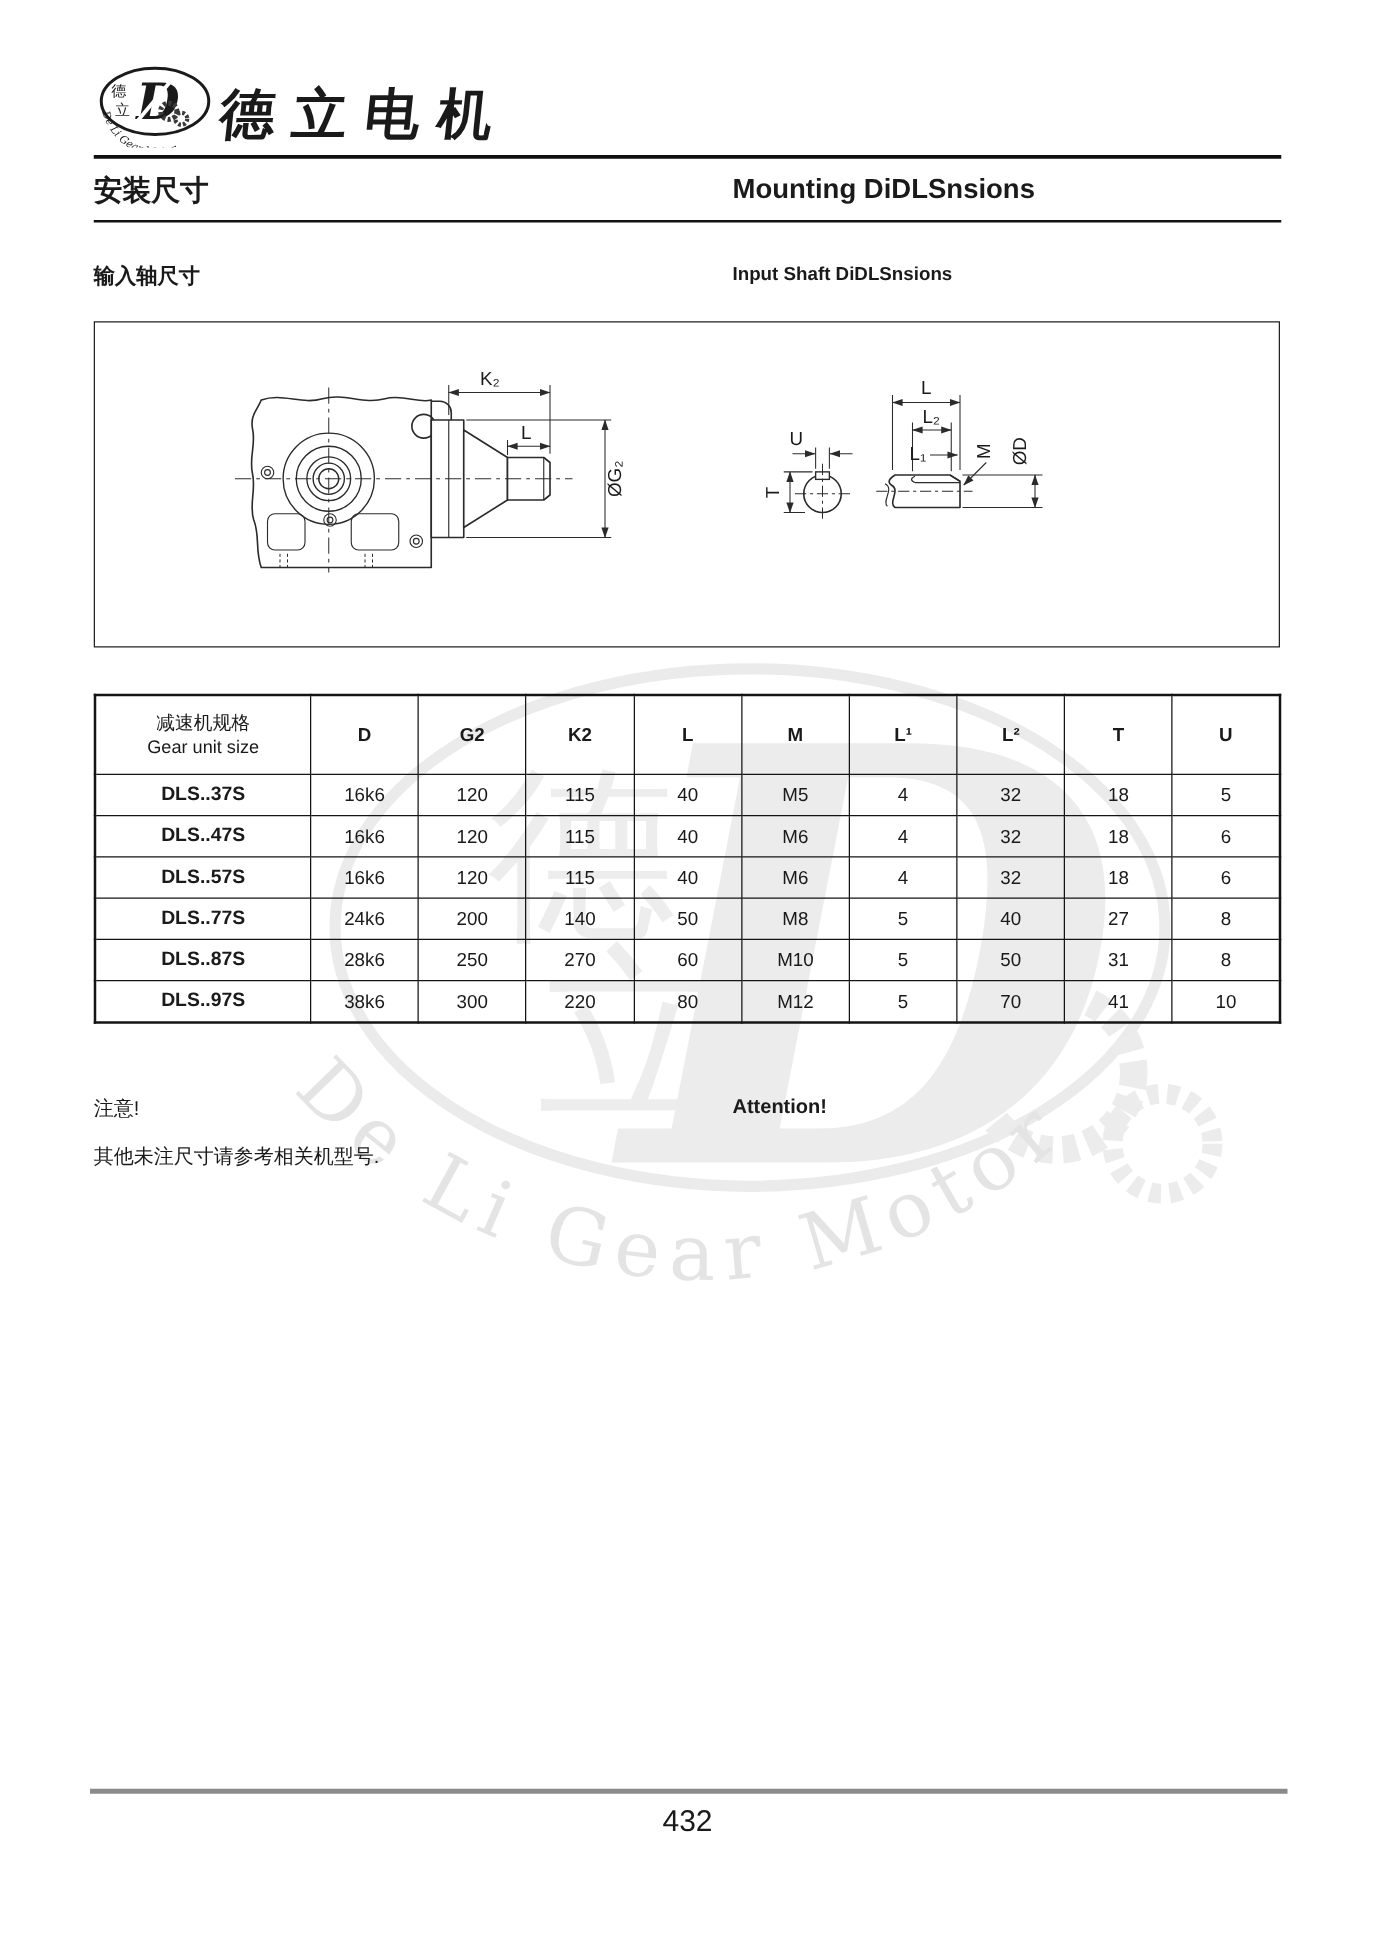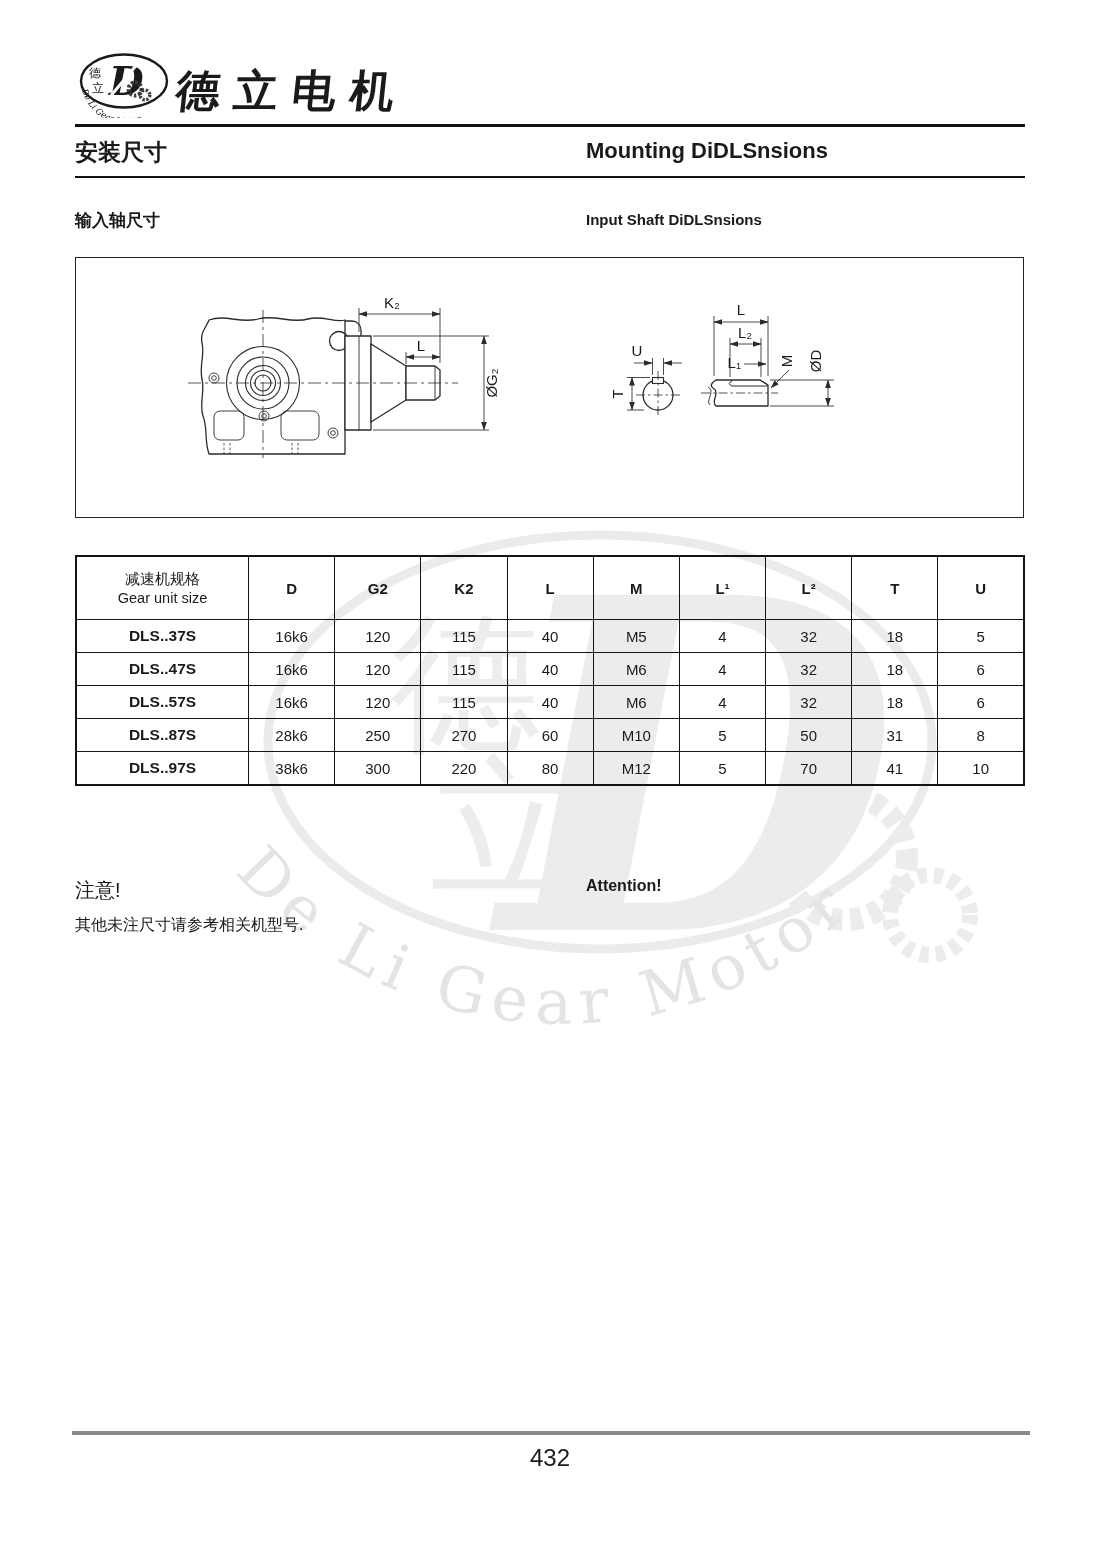--- a/index.html
+++ b/index.html
@@ -24,21 +24,21 @@
   #dim-table{left:75px;top:555px;width:950px;z-index:2;border-collapse:collapse;
         background:transparent;table-layout:fixed;}
   #dim-table,#dim-table th,#dim-table td{border:1.4px solid #141414;}
   #dim-table{border-width:2px;}
   #dim-table th{height:62px;font-size:15px;font-weight:bold;padding:0;}
   #dim-table td{height:32px;text-align:center;font-size:15px;padding:0;}
   #dim-table td.model{font-weight:bold;font-size:15.5px;}
   .hd0 .zh{font-weight:normal;font-size:15px;line-height:20px;}
   .hd0 .en{font-weight:normal;font-size:14.5px;line-height:19px;}
   
-  #note-zh-1{left:75px;top:877px;font-size:20px;z-index:2;}
+  #note-zh-1{left:75px;top:877px;font-size:16px;z-index:2;}
   #note-zh-2{left:75px;top:915px;font-size:16px;z-index:2;}
   #note-en-1{left:586px;top:877px;font-size:16px;font-weight:bold;z-index:2;}
   #note-en-2{left:586px;top:915px;font-size:15.5px;z-index:2;}
   
   #footer-rule{left:72px;top:1431px;width:958px;height:4px;background:#8a8a8a;z-index:2;}
   #page-number{left:0;top:1444px;width:1100px;text-align:center;font-size:24px;z-index:2;}
   
   text.lab{font-family:"Liberation Sans","DejaVu Sans",sans-serif;font-size:15px;fill:#1a1a1a;}
 </style>
 </head>
@@ -267,20 +267,32 @@
           <td>120</td>
           <td>115</td>
           <td>40</td>
           <td>M6</td>
           <td>4</td>
           <td>32</td>
           <td>18</td>
           <td>6</td>
         </tr>
         <tr>
+          <td class="model">DLS..77S</td>
+          <td>24k6</td>
+          <td>200</td>
+          <td>140</td>
+          <td>50</td>
+          <td>M8</td>
+          <td>5</td>
+          <td>40</td>
+          <td>27</td>
+          <td>8</td>
+        </tr>
+        <tr>
           <td class="model">DLS..87S</td>
           <td>28k6</td>
           <td>250</td>
           <td>270</td>
           <td>60</td>
           <td>M10</td>
           <td>5</td>
           <td>50</td>
           <td>31</td>
           <td>8</td>

